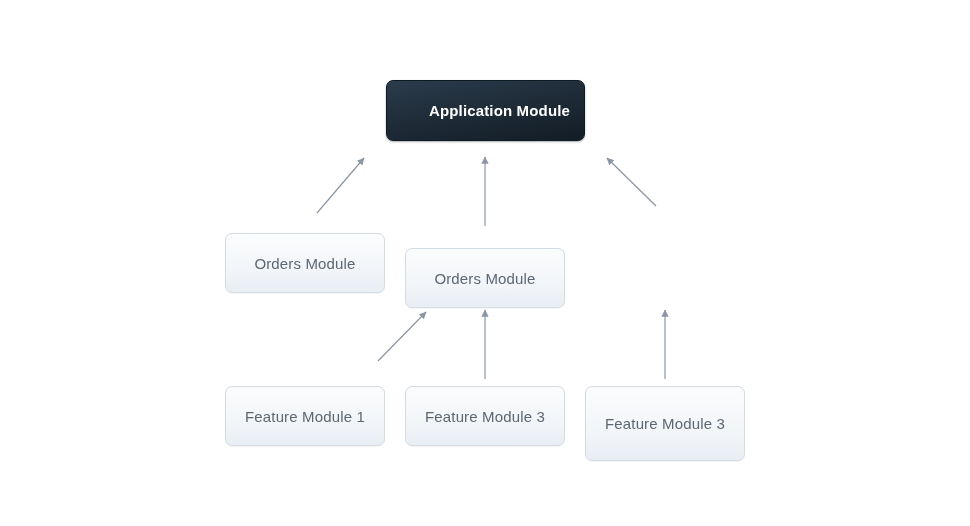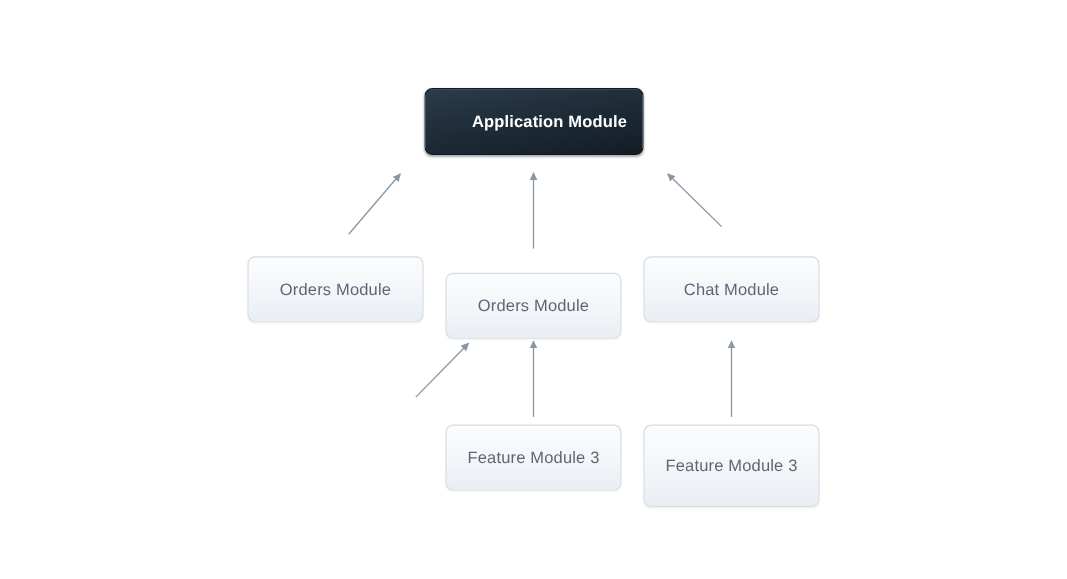--- a/index.html
+++ b/index.html
@@ -104,24 +104,24 @@
   </div>
 
   <div class="node node--light" id="node-users">
     <span class="node-label">Orders Module</span>
   </div>
 
   <div class="node node--light" id="node-orders">
     <span class="node-label">Orders Module</span>
   </div>
 
-  <div class="node node--light" id="node-chat">
-    <span class="node-label">Chat Module</span>
+
+  <div class="node node--light" id="node-feature-1">
+    <span class="node-label">Feature Module 1</span>
   </div>
-
 
   <div class="node node--light" id="node-feature-2">
     <span class="node-label">Feature Module 3</span>
   </div>
 
   <div class="node node--light" id="node-feature-3">
     <span class="node-label">Feature Module 3</span>
   </div>
 
 </div>

